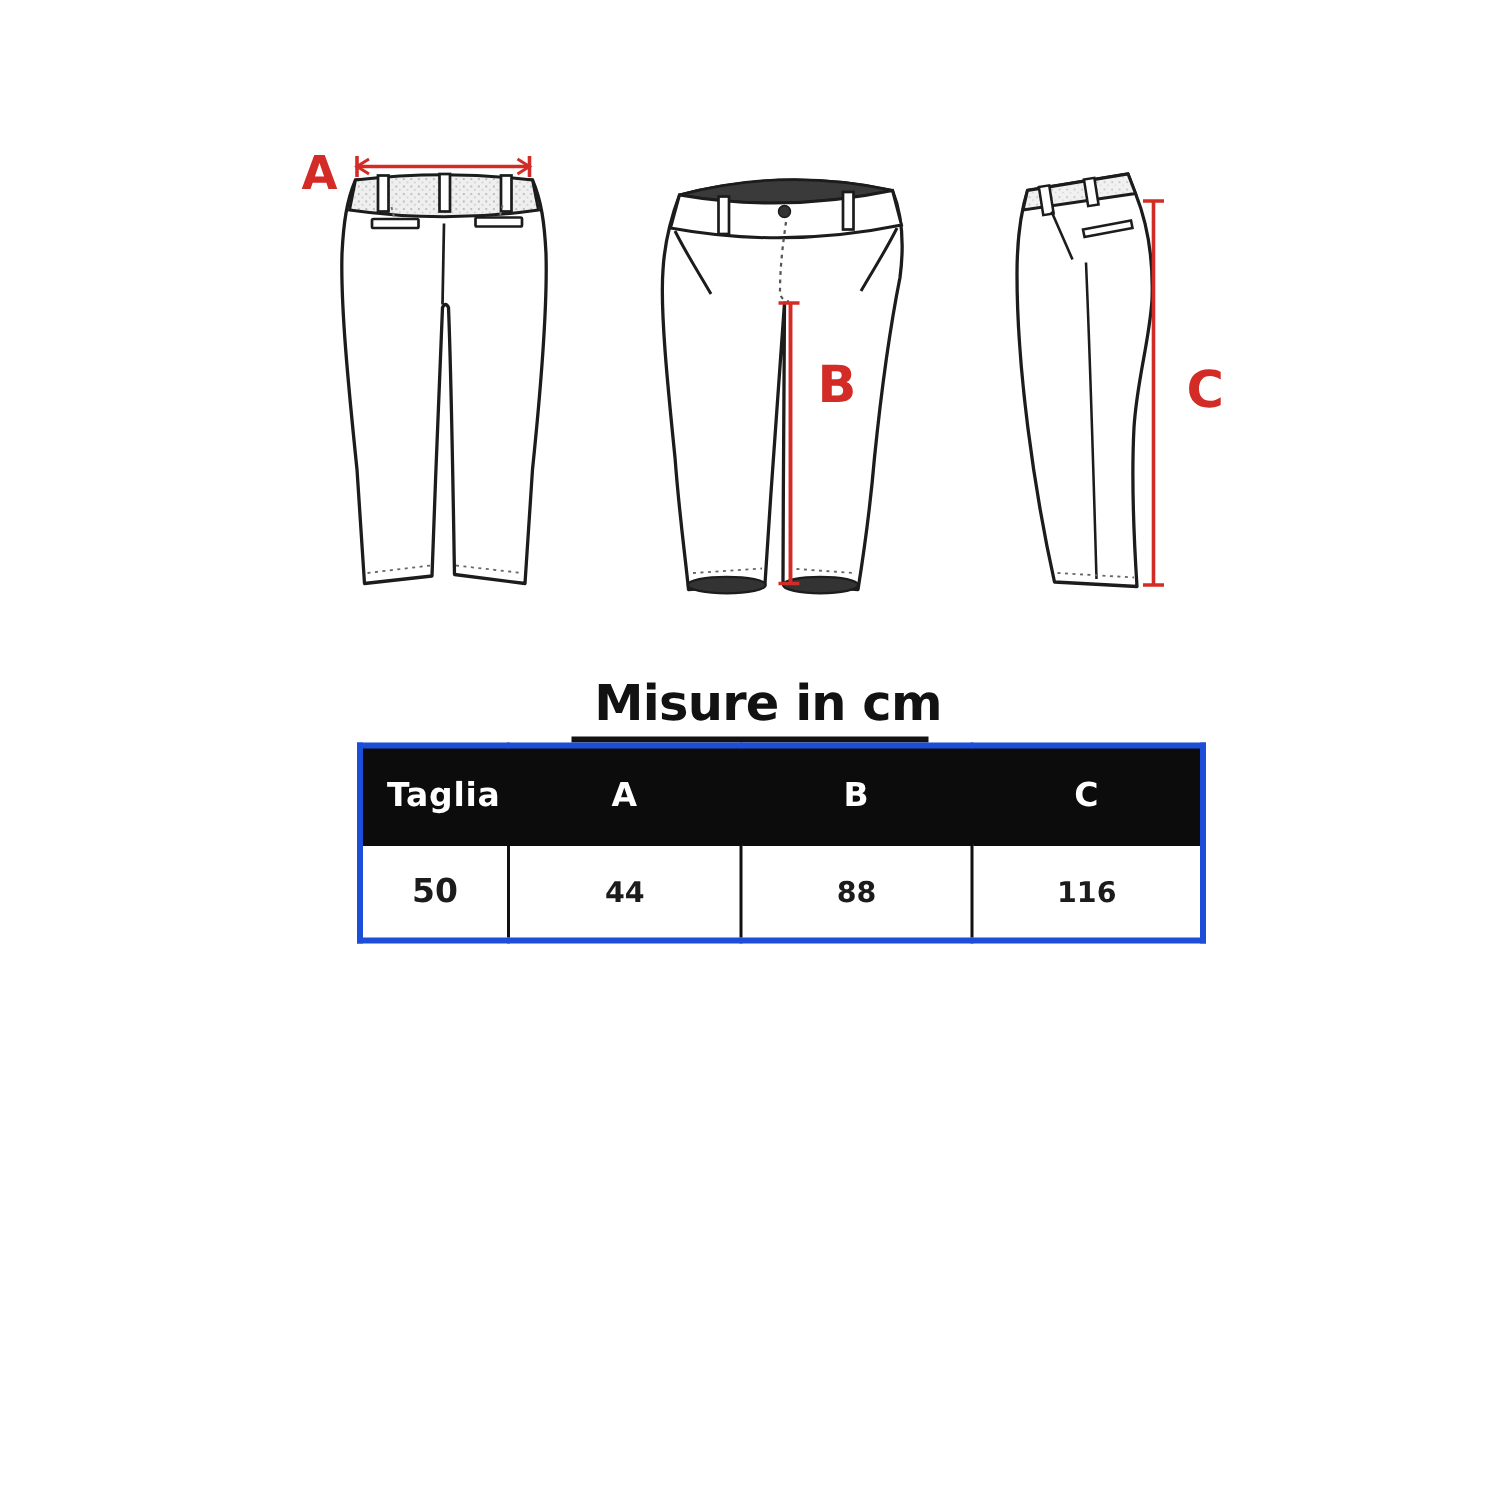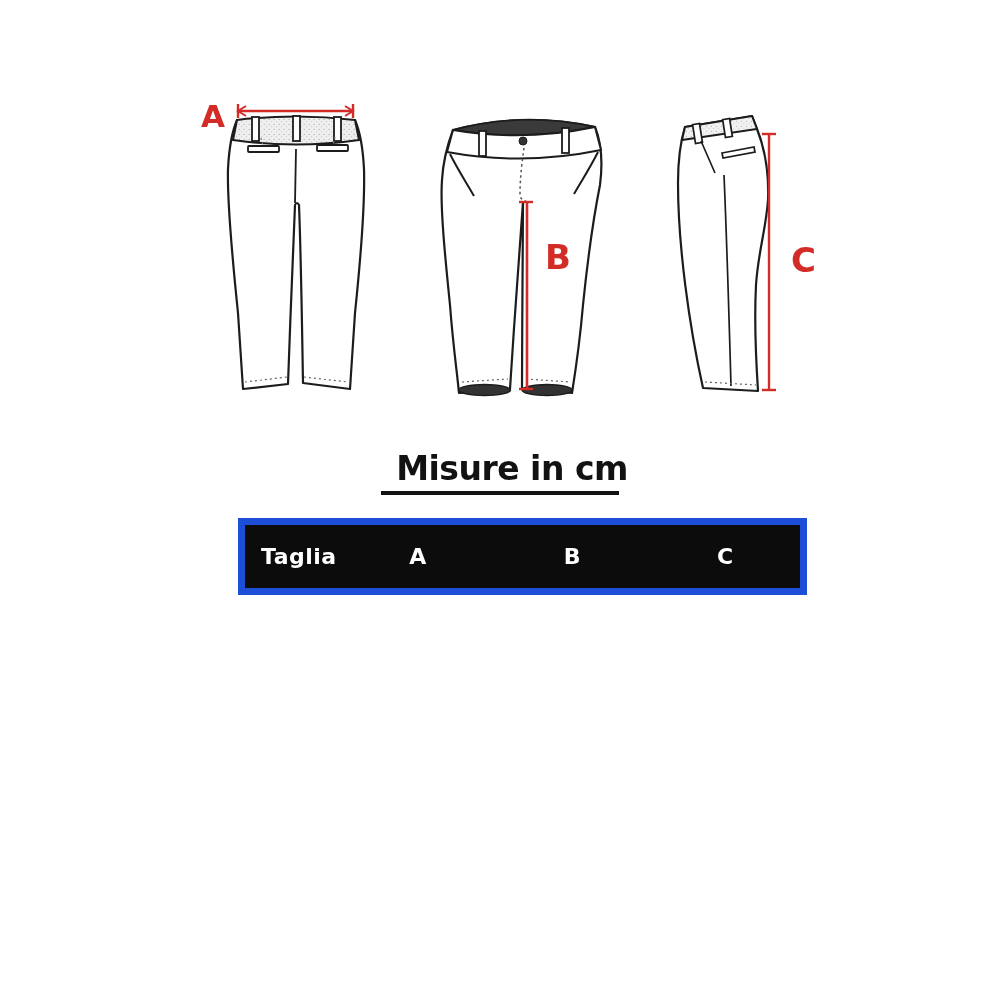--- a/index.html
+++ b/index.html
@@ -18,22 +18,22 @@
   .mlabel.c{left:791px;top:243px;font-size:34px;}
   .title{
     position:absolute;left:0;top:437px;width:1000px;margin:12px;
     text-align:center;font-size:33px;letter-spacing:-0.5px;
     font-weight:bold;color:#121212;
   }
   .title-underline{
     position:absolute;left:381px;top:491px;width:238px;height:4px;background:#121212;
   }
   table.size{
-    position:absolute;left:238px;top:518px;border-collapse:collapse;table-layout:fixed;
-    border:7px solid #1d4ed8;
+    position:absolute;left:238px;top:495px;border-collapse:collapse;table-layout:fixed;
+    border:4px solid #1d4ed8;
   }
   table.size th{
     background:#0c0c0c;color:#ffffff;height:61px;font-size:22px;font-weight:bold;
     text-align:center;border:2px solid #0c0c0c;letter-spacing:0.5px;
   }
   table.size th.th-taglia{text-align:left;padding-left:16px;}
   table.size td{
     background:#ffffff;color:#1c1c1c;height:59px;font-size:19px;font-weight:bold;
     text-align:center;border:2px solid #101010;
   }
@@ -190,16 +190,22 @@
     </colgroup>
     <thead>
       <tr>
         <th class="th-taglia">Taglia</th>
         <th>A</th>
         <th>B</th>
         <th>C</th>
       </tr>
     </thead>
     <tbody>
+      <tr>
+        <td class="col-taglia">50</td>
+        <td>44</td>
+        <td>88</td>
+        <td>116</td>
+      </tr>
     </tbody>
   </table>
 
 </div>
 
 </body></html>

